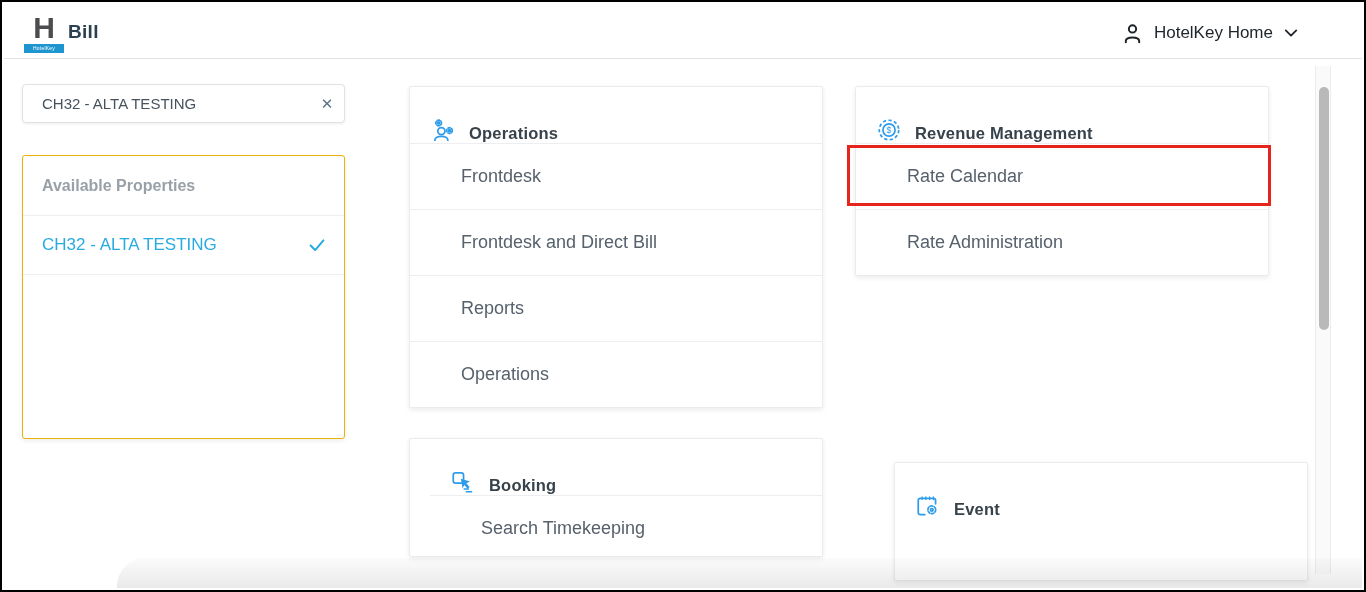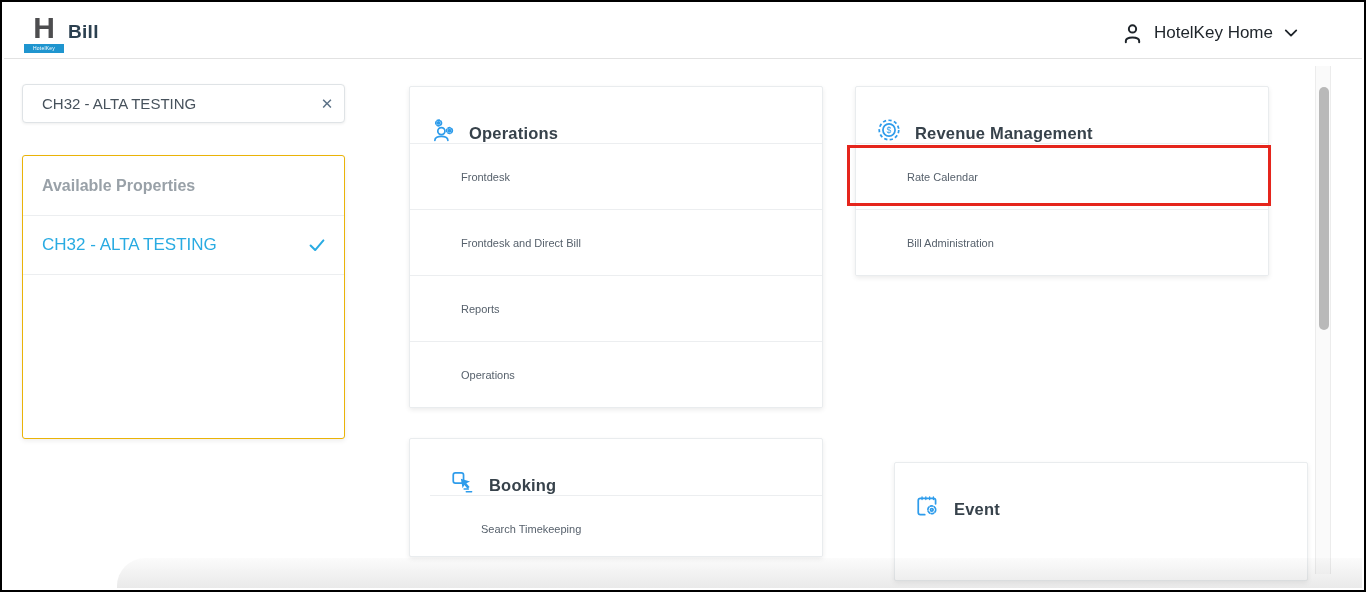--- a/index.html
+++ b/index.html
@@ -22,21 +22,21 @@
 
   .props-panel { position:absolute; left:20px; top:153px; width:323px; height:284px; background:#fff; border:1px solid #eab308; border-radius:3px; box-shadow:0 2px 5px rgba(0,0,0,.07); }
   .props-header { height:60px; display:flex; align-items:center; padding-left:19px; font-size:16px; font-weight:bold; color:#99a1a8; border-bottom:1px solid #eceef0; }
   .props-item { height:59px; display:flex; align-items:center; padding:0 16px 0 19px; border-bottom:1px solid #eceef0; cursor:pointer; }
   .props-item-label { flex:1; font-size:17px; color:#29abe2; }
 
   
   .card { position:absolute; width:414px; background:#fff; border:1px solid #e9ecee; border-radius:2px; box-shadow:0 2px 5px rgba(0,0,0,.08); overflow:hidden; }
   .card-header { height:56px; display:flex; align-items:flex-end; padding-left:20px; gap:13px; }
   .card-title { font-size:16.5px; font-weight:bold; color:#37424b; letter-spacing:.2px; }
-  .card-item { height:66px; display:flex; align-items:center; padding-left:51px; font-size:11px; color:#57616c; border-top:1px solid #eceef0; cursor:pointer; background:#fff; }
+  .card-item { height:66px; display:flex; align-items:center; padding-left:51px; font-size:18px; color:#57616c; border-top:1px solid #eceef0; cursor:pointer; background:#fff; }
 
   .card-operations { left:407px; top:84px; }
   .card-revenue    { left:853px; top:84px; }
   .card-booking    { left:407px; top:436px; height:119px;padding-left:20px; }
   .card-event      { left:853px; top:460px; height:119px;margin-left:39px; }
 
   .highlight-box { position:absolute; left:845px; top:143px; width:424px; height:61px; border:3px solid #e5251c; pointer-events:none; z-index:5; }
 
   
   .scrollbar-track { position:absolute; left:1313px; top:64px; width:16px; height:508px; background:#fafafa; border-left:1px solid #ececec; border-right:1px solid #ececec; }
@@ -117,21 +117,21 @@
       <span class="icon-blue">
         <svg width="26" height="26" viewBox="0 0 24 24" fill="none" stroke="#2e9ceb" stroke-width="1.6">
           <circle cx="12" cy="12" r="9" stroke-dasharray="3 2.2"></circle>
           <circle cx="12" cy="12" r="5.6"></circle>
           <text x="12" y="15" text-anchor="middle" font-size="8" fill="#2e9ceb" stroke="none" font-family="Liberation Sans, sans-serif">$</text>
         </svg>
       </span>
       <span class="card-title">Revenue Management</span>
     </div>
     <div class="card-item">Rate Calendar</div>
-    <div class="card-item">Bill Administration</div>
+    <div class="card-item">Rate Administration</div>
   </div>
 
   <div class="highlight-box"></div>
 
   <div class="card card-booking">
     <div class="card-header">
       <span class="icon-blue">
         <svg width="26" height="26" viewBox="0 0 24 24" fill="none" stroke="#2e9ceb" stroke-width="1.6" stroke-linecap="round" stroke-linejoin="round">
           <rect x="3" y="3.5" width="9.5" height="9.5" rx="2"></rect>
           <path d="M10 9 l8.5 2.6 -3.4 1.6 3 3.4 -1.9 1.6 -2.9 -3.4 -1.7 3z" fill="#2e9ceb" stroke="none"></path>

